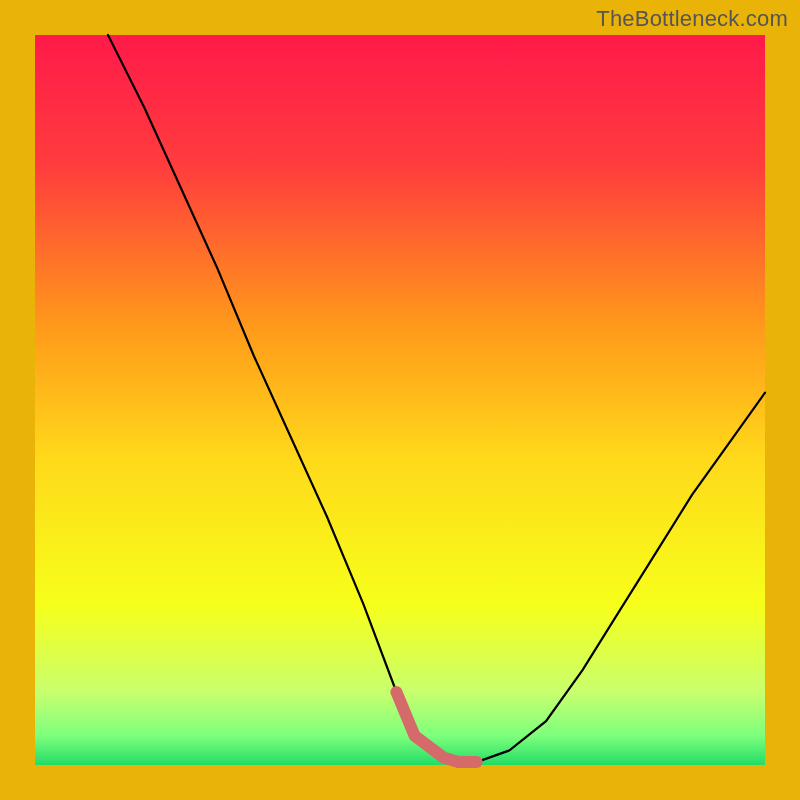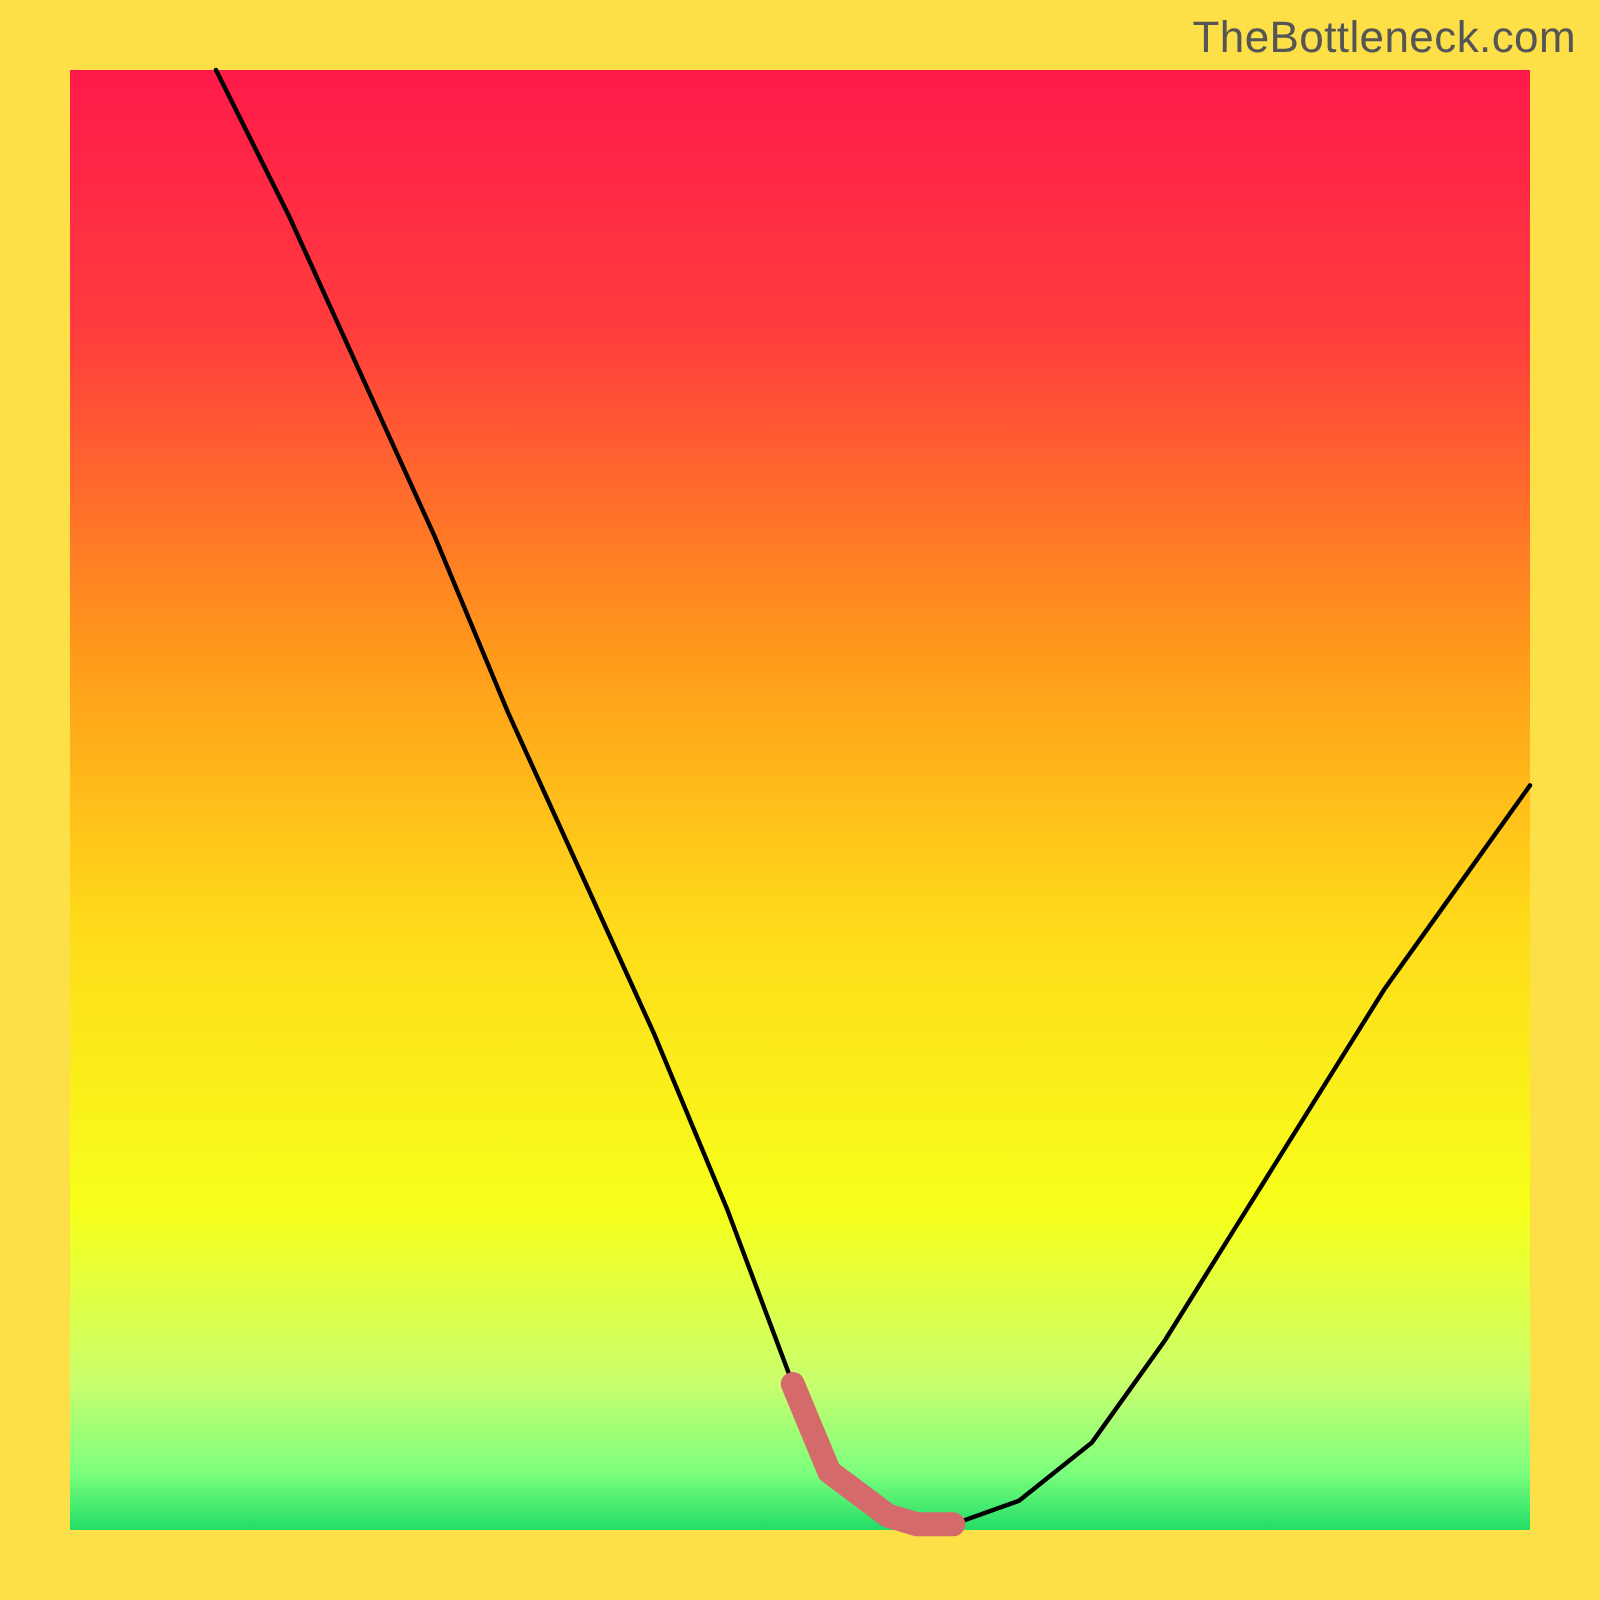--- a/index.html
+++ b/index.html
@@ -7,21 +7,21 @@
     padding: 0;
     width: 800px;
     height: 800px;
     overflow: hidden;
     background: #000000;
   }
   .chart-container {
     position: relative;
     width: 800px;
     height: 800px;
-    background: #fde047;
+    background: #eab308;
   }
   .watermark {
     position: absolute;
     top: 6px;
     right: 12px;
     font-family: Arial, Helvetica, sans-serif;
     font-size: 22px;
     font-weight: 500;
     color: #555555;
     letter-spacing: 0.2px;

